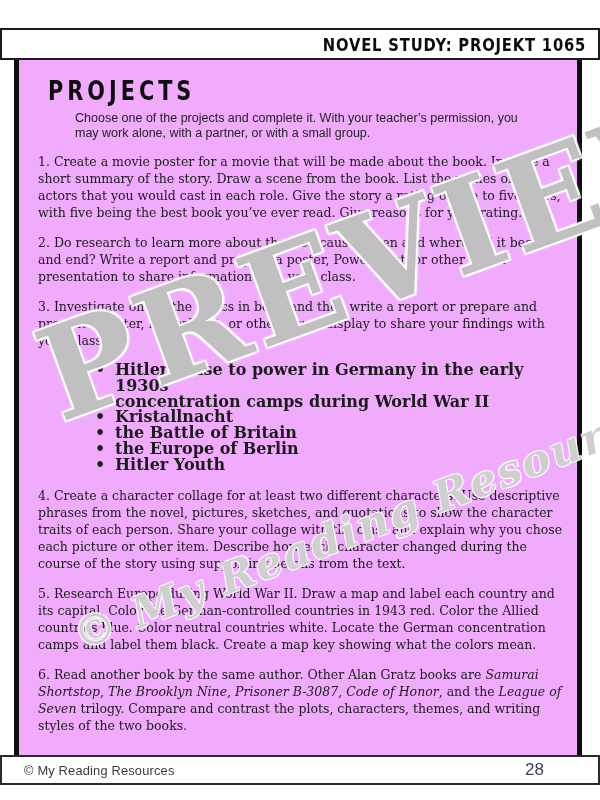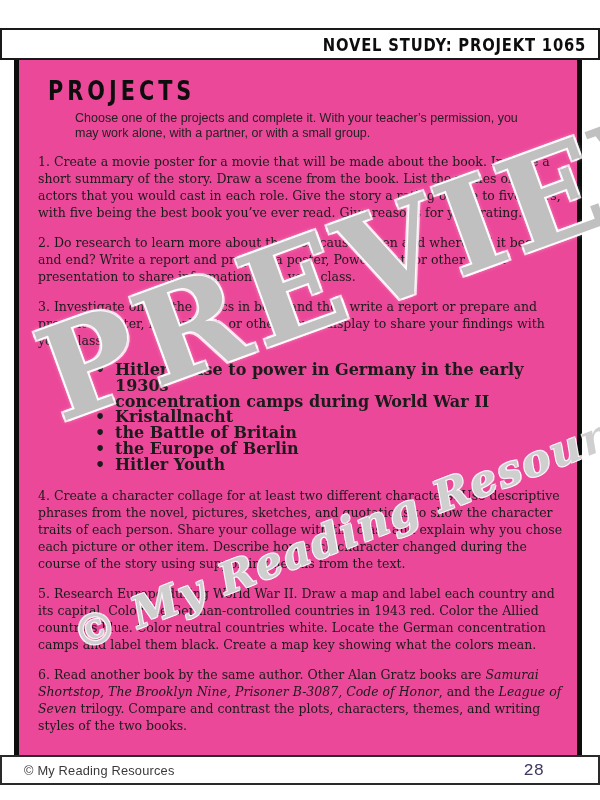--- a/index.html
+++ b/index.html
@@ -24,21 +24,21 @@
     font-family:"DejaVu Sans", sans-serif;
     font-weight:900; font-size:18px; letter-spacing:1px;
     color:#0d0d0d; white-space:nowrap;
     display:inline-block; transform:scaleX(0.82); transform-origin:right center;
   }
   
   .content-box {
     position:absolute; left:14px; right:18px; top:60px; bottom:45px;
     border-left:5px solid #0d0d0d;
     border-right:5px solid #0d0d0d;
-    background:#ec4899;
+    background:#f0abfc;
     padding:16px 14px 0 19px;
   }
   .projects-heading {
     font-family:"DejaVu Sans", sans-serif;
     font-weight:900; font-size:26px; letter-spacing:5px;
     color:#0d0d0d;
     display:inline-block; transform:scaleX(0.8); transform-origin:left center;
     margin-left:10px;
   }
   .intro-text {
@@ -94,21 +94,21 @@
     display:flex; align-items:center; justify-content:space-between;
     padding:0 54px 0 22px;
     z-index:6;
   }
   .footer-copyright {
     font-family:"Liberation Sans", sans-serif;
     font-size:13.5px; color:#3a3a3a; letter-spacing:0.2px;
     display:inline-block; transform:scaleX(0.95); transform-origin:left center;
   }
   .footer-page-number {
-    font-family:Liberation Mono, monospace;
+    font-family:Liberation Sans, sans-serif;
     font-size:17px;
   }
 </style>
 </head>
 <body>
 
 <div class="page">
 
   <div class="header-bar">
     <span class="header-title">NOVEL STUDY: PROJEKT 1065</span>

